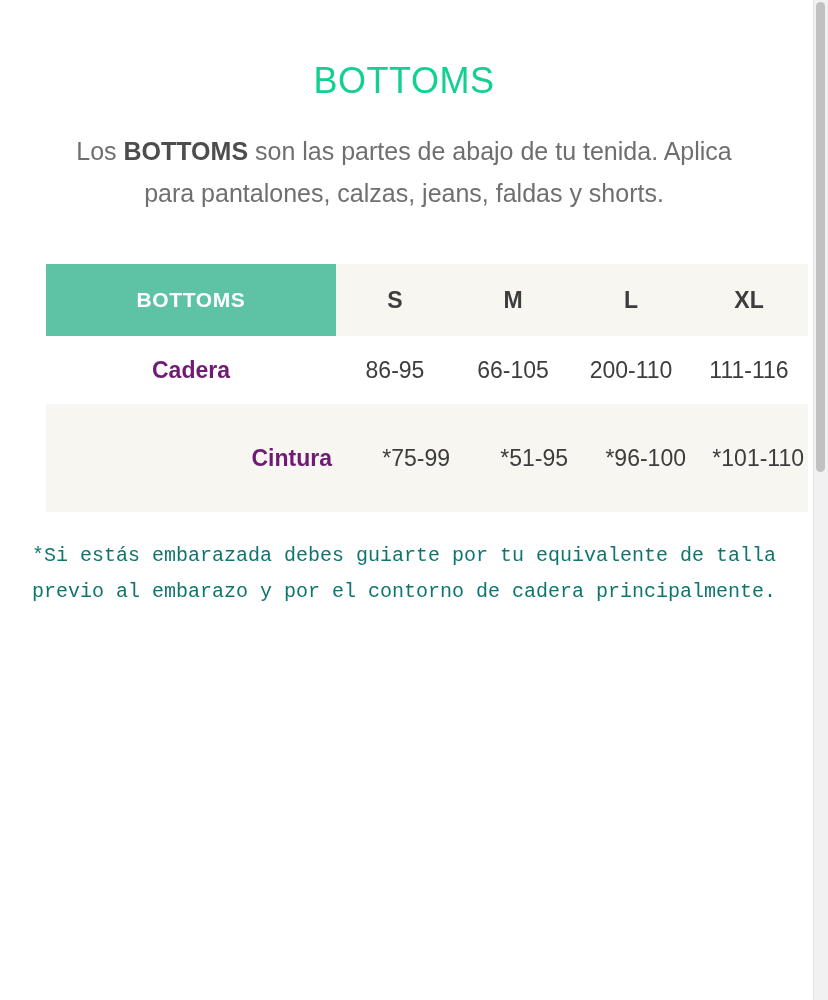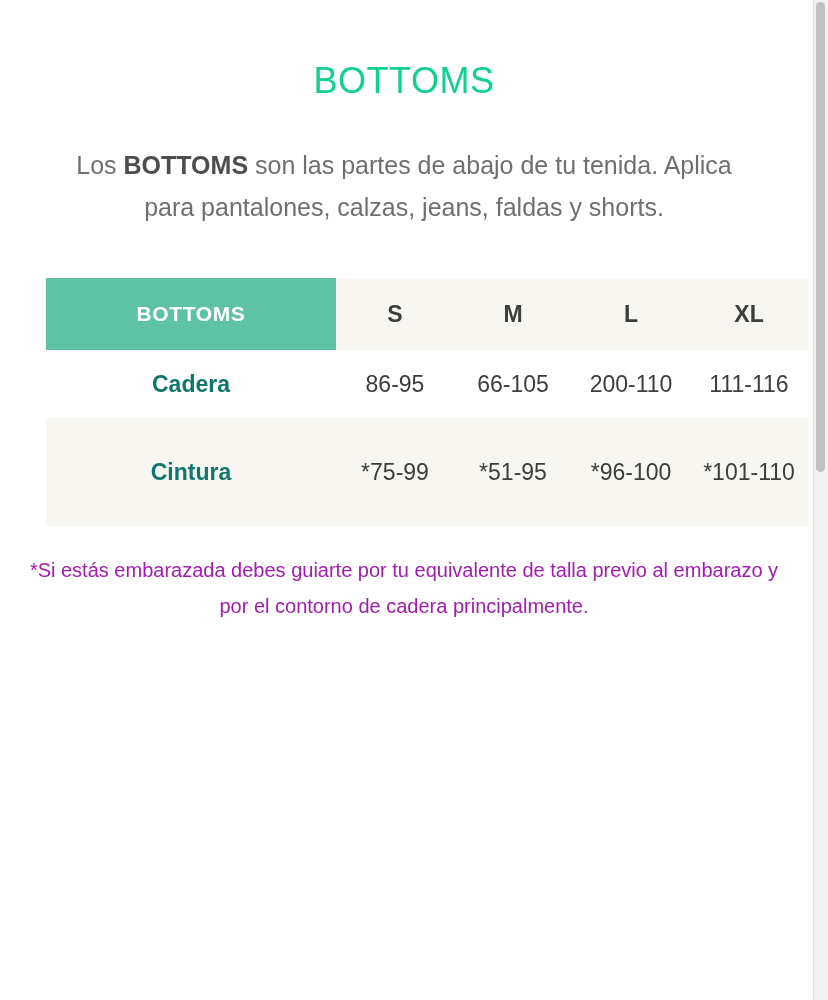--- a/index.html
+++ b/index.html
@@ -44,21 +44,21 @@
   .title {
     text-align: center;
     color: #12d08e;
     font-size: 36px;
     font-weight: 400;
     letter-spacing: 0.5px;
     margin: 60px 0 0 0;
     padding: 0;
   }
   .intro {
-    margin: 42px auto 0 auto;
+    margin: 28px auto 0 auto;
     width: 680px;
     text-align: center;
     font-size: 25px;
     line-height: 42px;
     color: #6f6f6f;
     font-weight: 400;
   }
   .intro b {
     color: #4d4d4d;
     font-weight: 700;
@@ -86,28 +86,29 @@
   }
   thead th.corner {
     background: #5dc3a4;
     color: #ffffff;
     font-size: 21px;
     letter-spacing: 0.6px;
   }
   tbody td.rowhead {
     font-weight: 700;
     font-size: 23px;
-    color: #0f766e;
+    color: #701a75;
     line-height: 32px;
   }
   tbody tr.odd td {
     background: #ffffff;
   }
   tbody tr.even td {
     background: #f7f6f1;
+    text-align: right;
   }
   tbody tr td {
     height: 48px;
   }
   tbody tr.tall td {
     height: 88px;
     line-height: 36px;
   }
   tbody tr.last td {
     border-bottom: 1px solid #d8d8d8;
@@ -119,21 +120,22 @@
   col.c2 { width: 118px; }
   col.c3 { width: 118px; }
   col.c4 { width: 118px; }
 
   .notes {
     margin: 26px auto 0 auto;
     width: 768px;
     text-align: center;
     font-size: 20px;
     line-height: 36px;
-    color: #a21caf;
+    color: #0f766e;
+    font-family: Liberation Mono, monospace;
   }
   .notes p {
     margin: 0;
     padding: 0;
   }
 </style>
 </head>
 <body>
 
 <div class="page">

